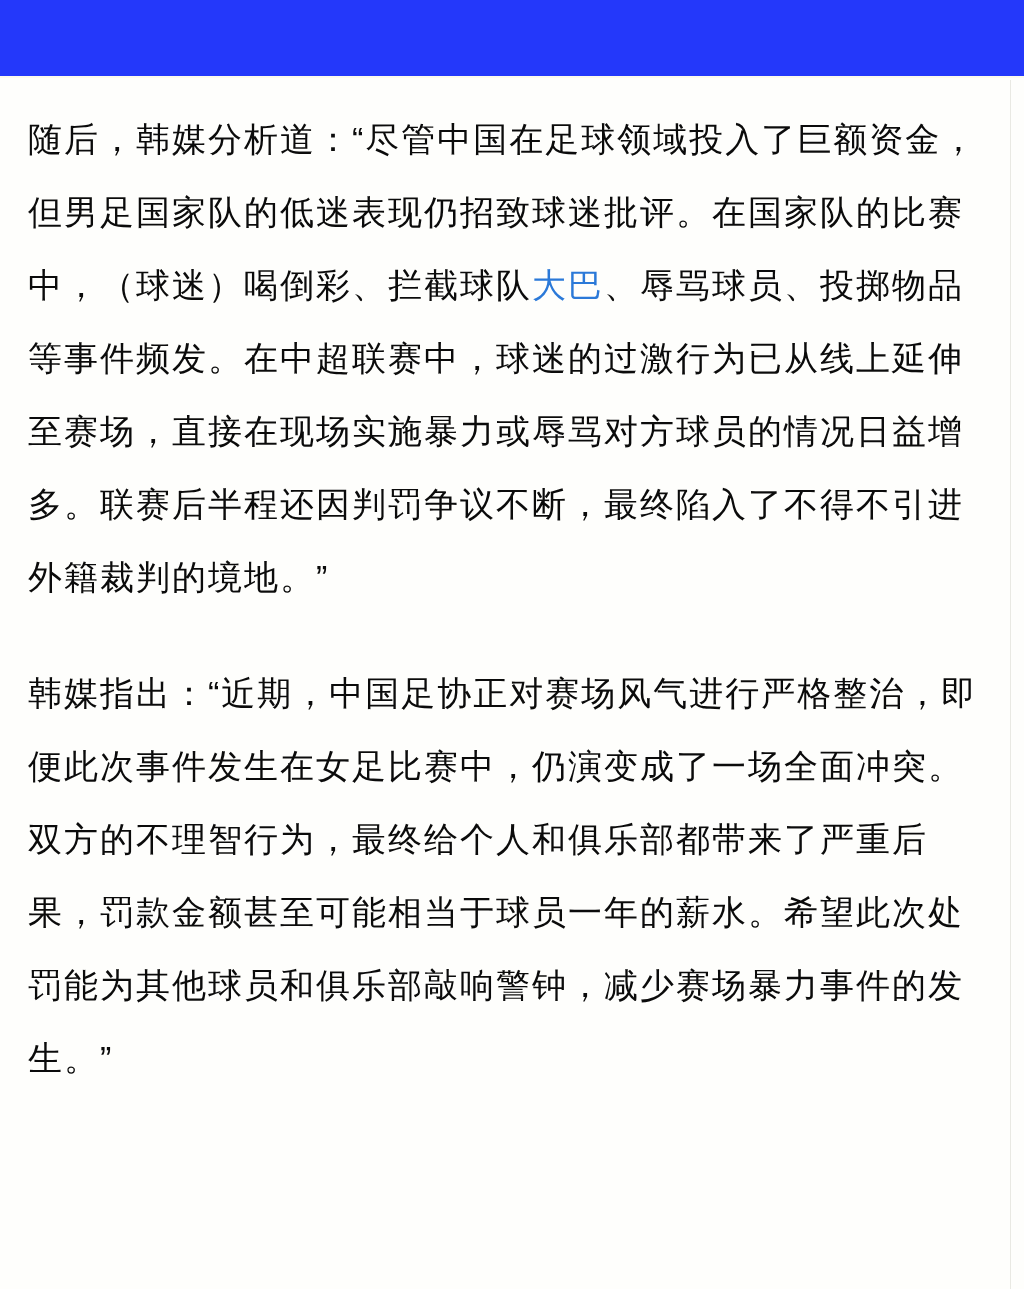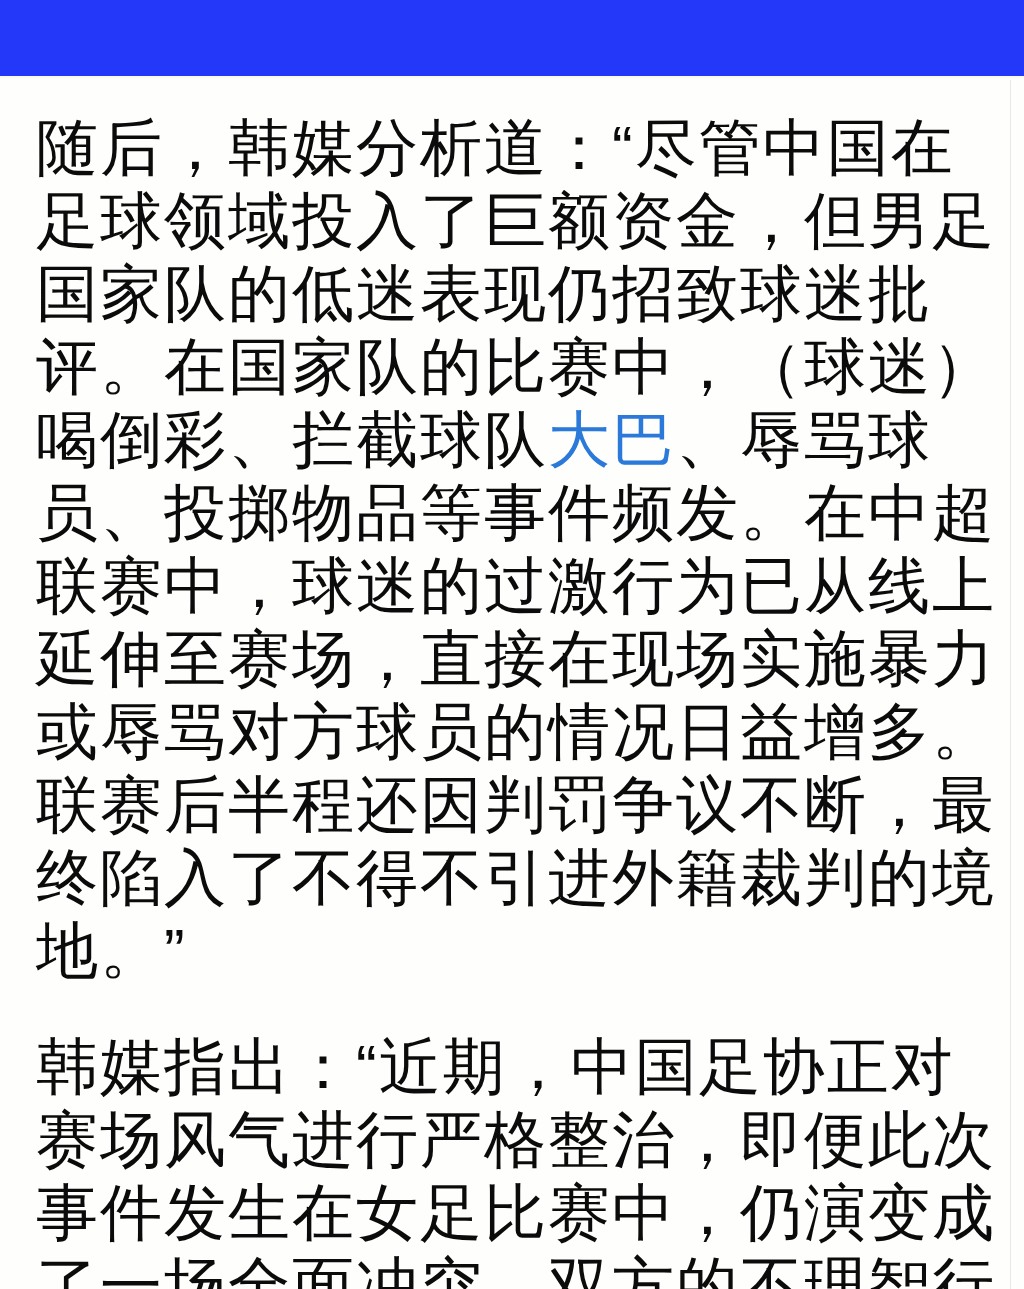--- a/index.html
+++ b/index.html
@@ -27,22 +27,22 @@
     right: 13px;
     width: 1px;
     height: 1209px;
     background: #e9e9e3;
   }
   .article {
     padding: 25px 0 0 28px;
   }
   p.para {
     width: 960px;
-    margin: 8px;
-    font-size: 62px;
+    margin: 0;
+    font-size: 34px;
     line-height: 73px;
     letter-spacing: 2px;
     color: #0b0b0b;
     text-align: left;
     word-break: normal;
   }
   p.para + p.para {
     margin-top: 43px;
   }
   a.inline-link {

